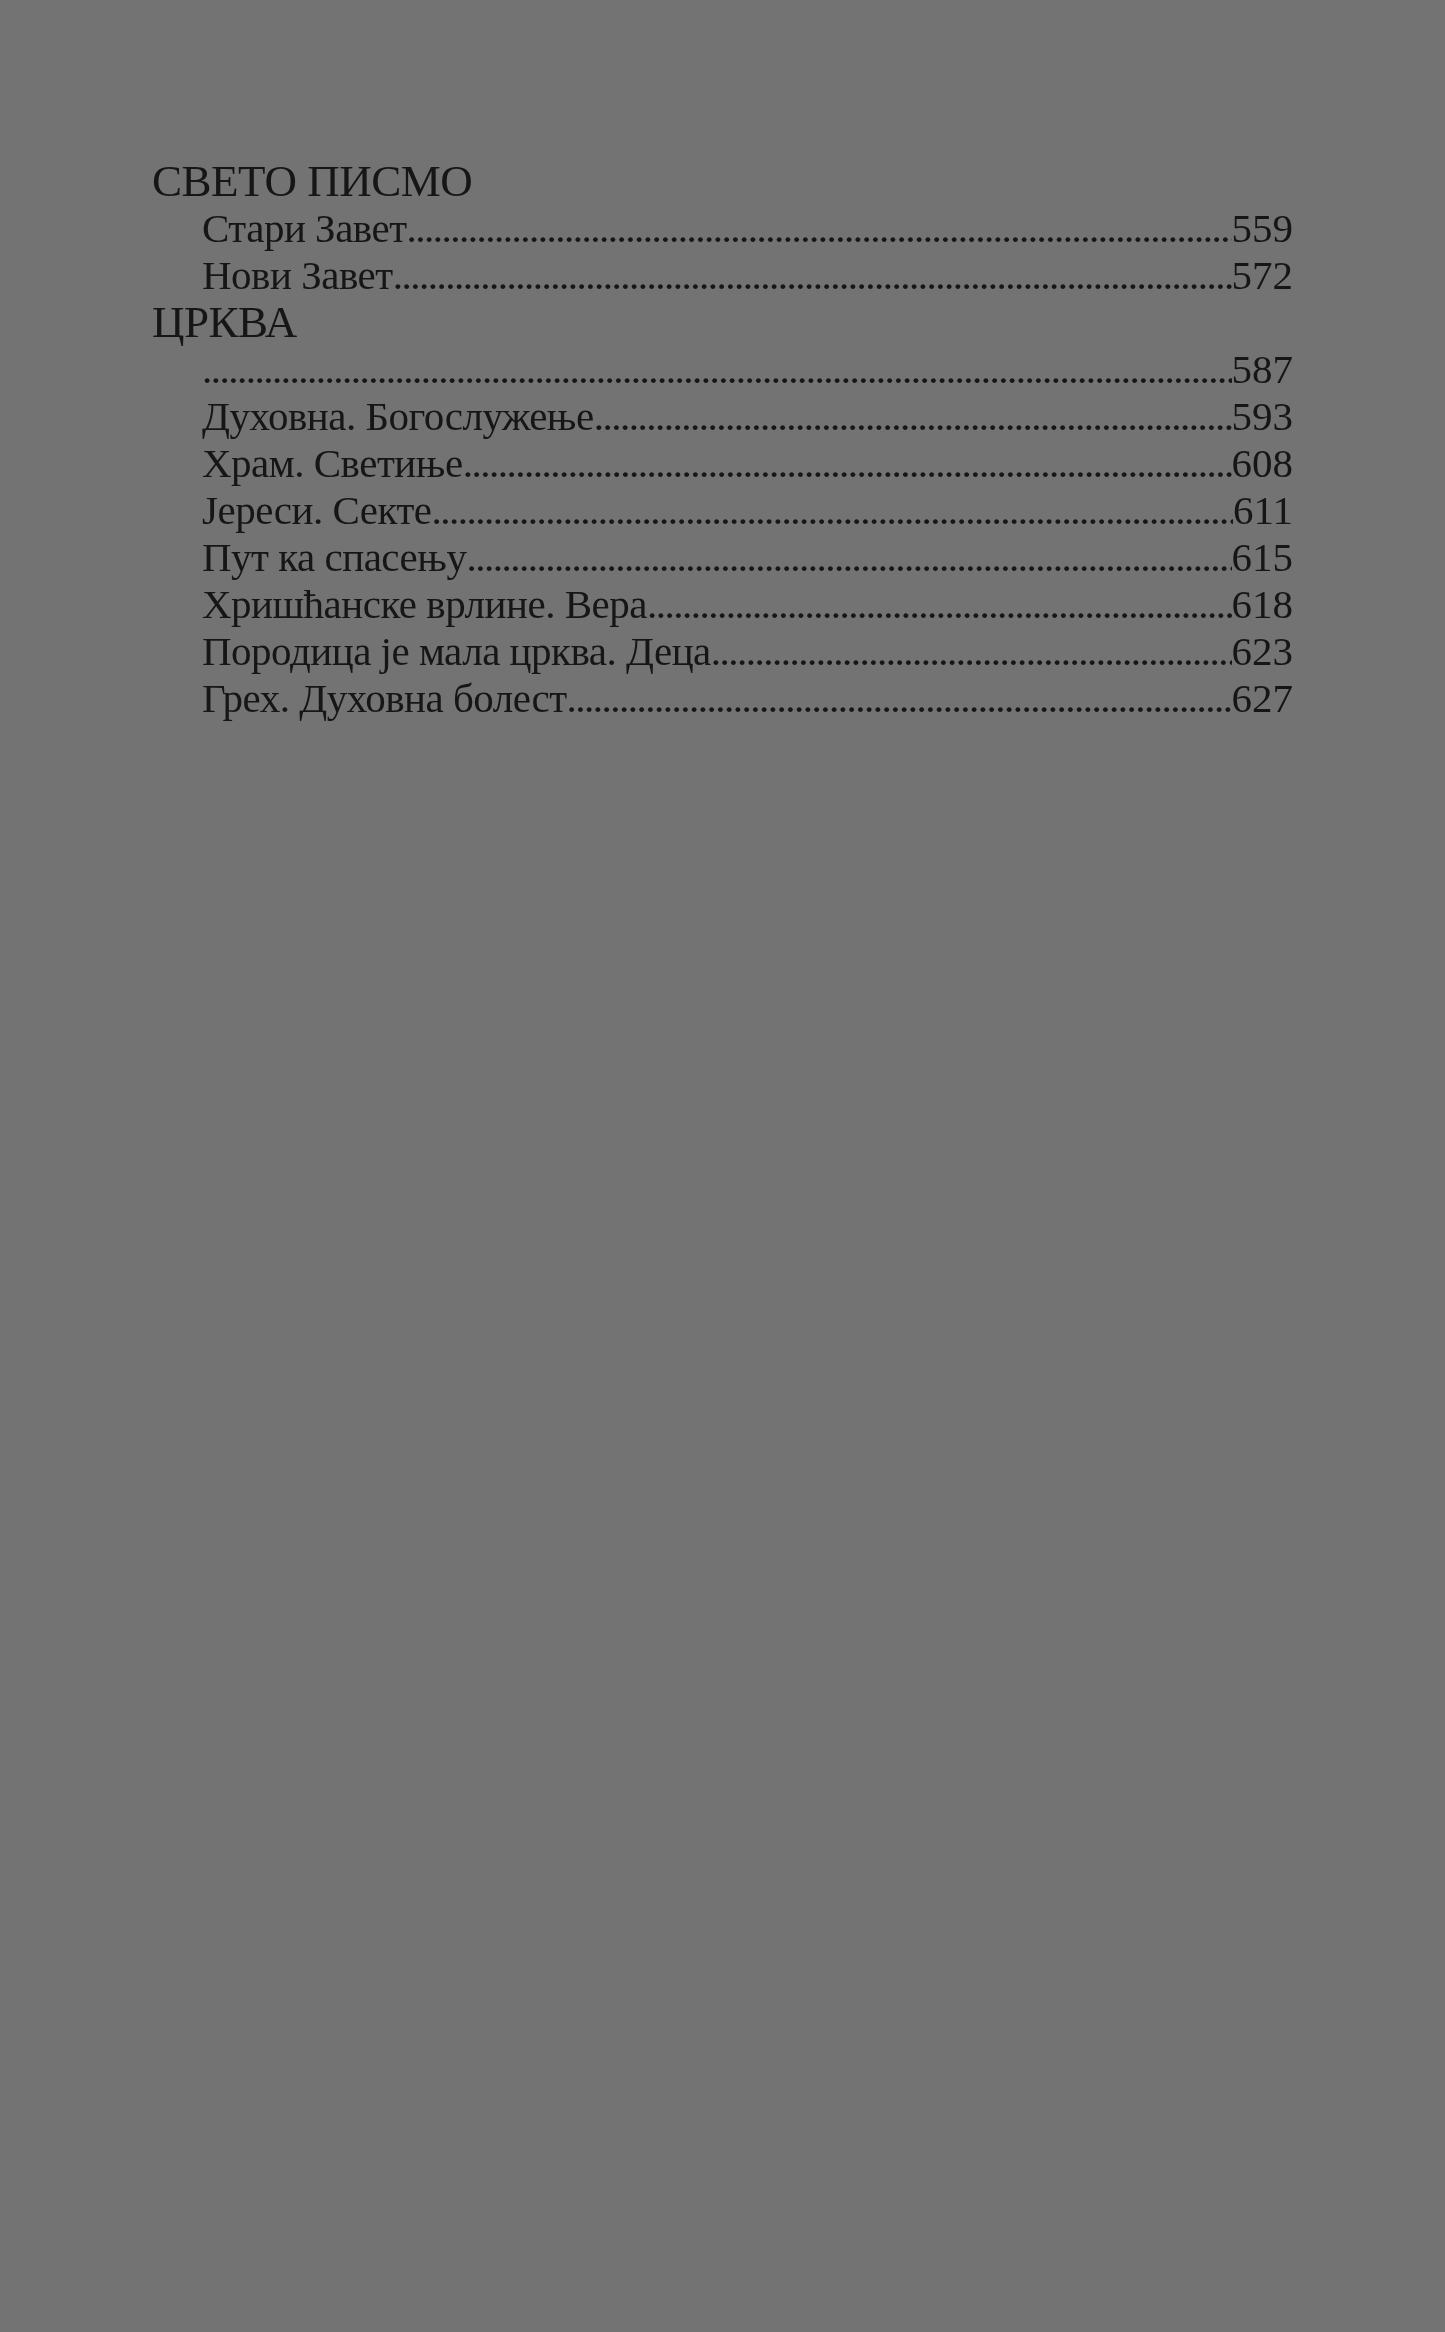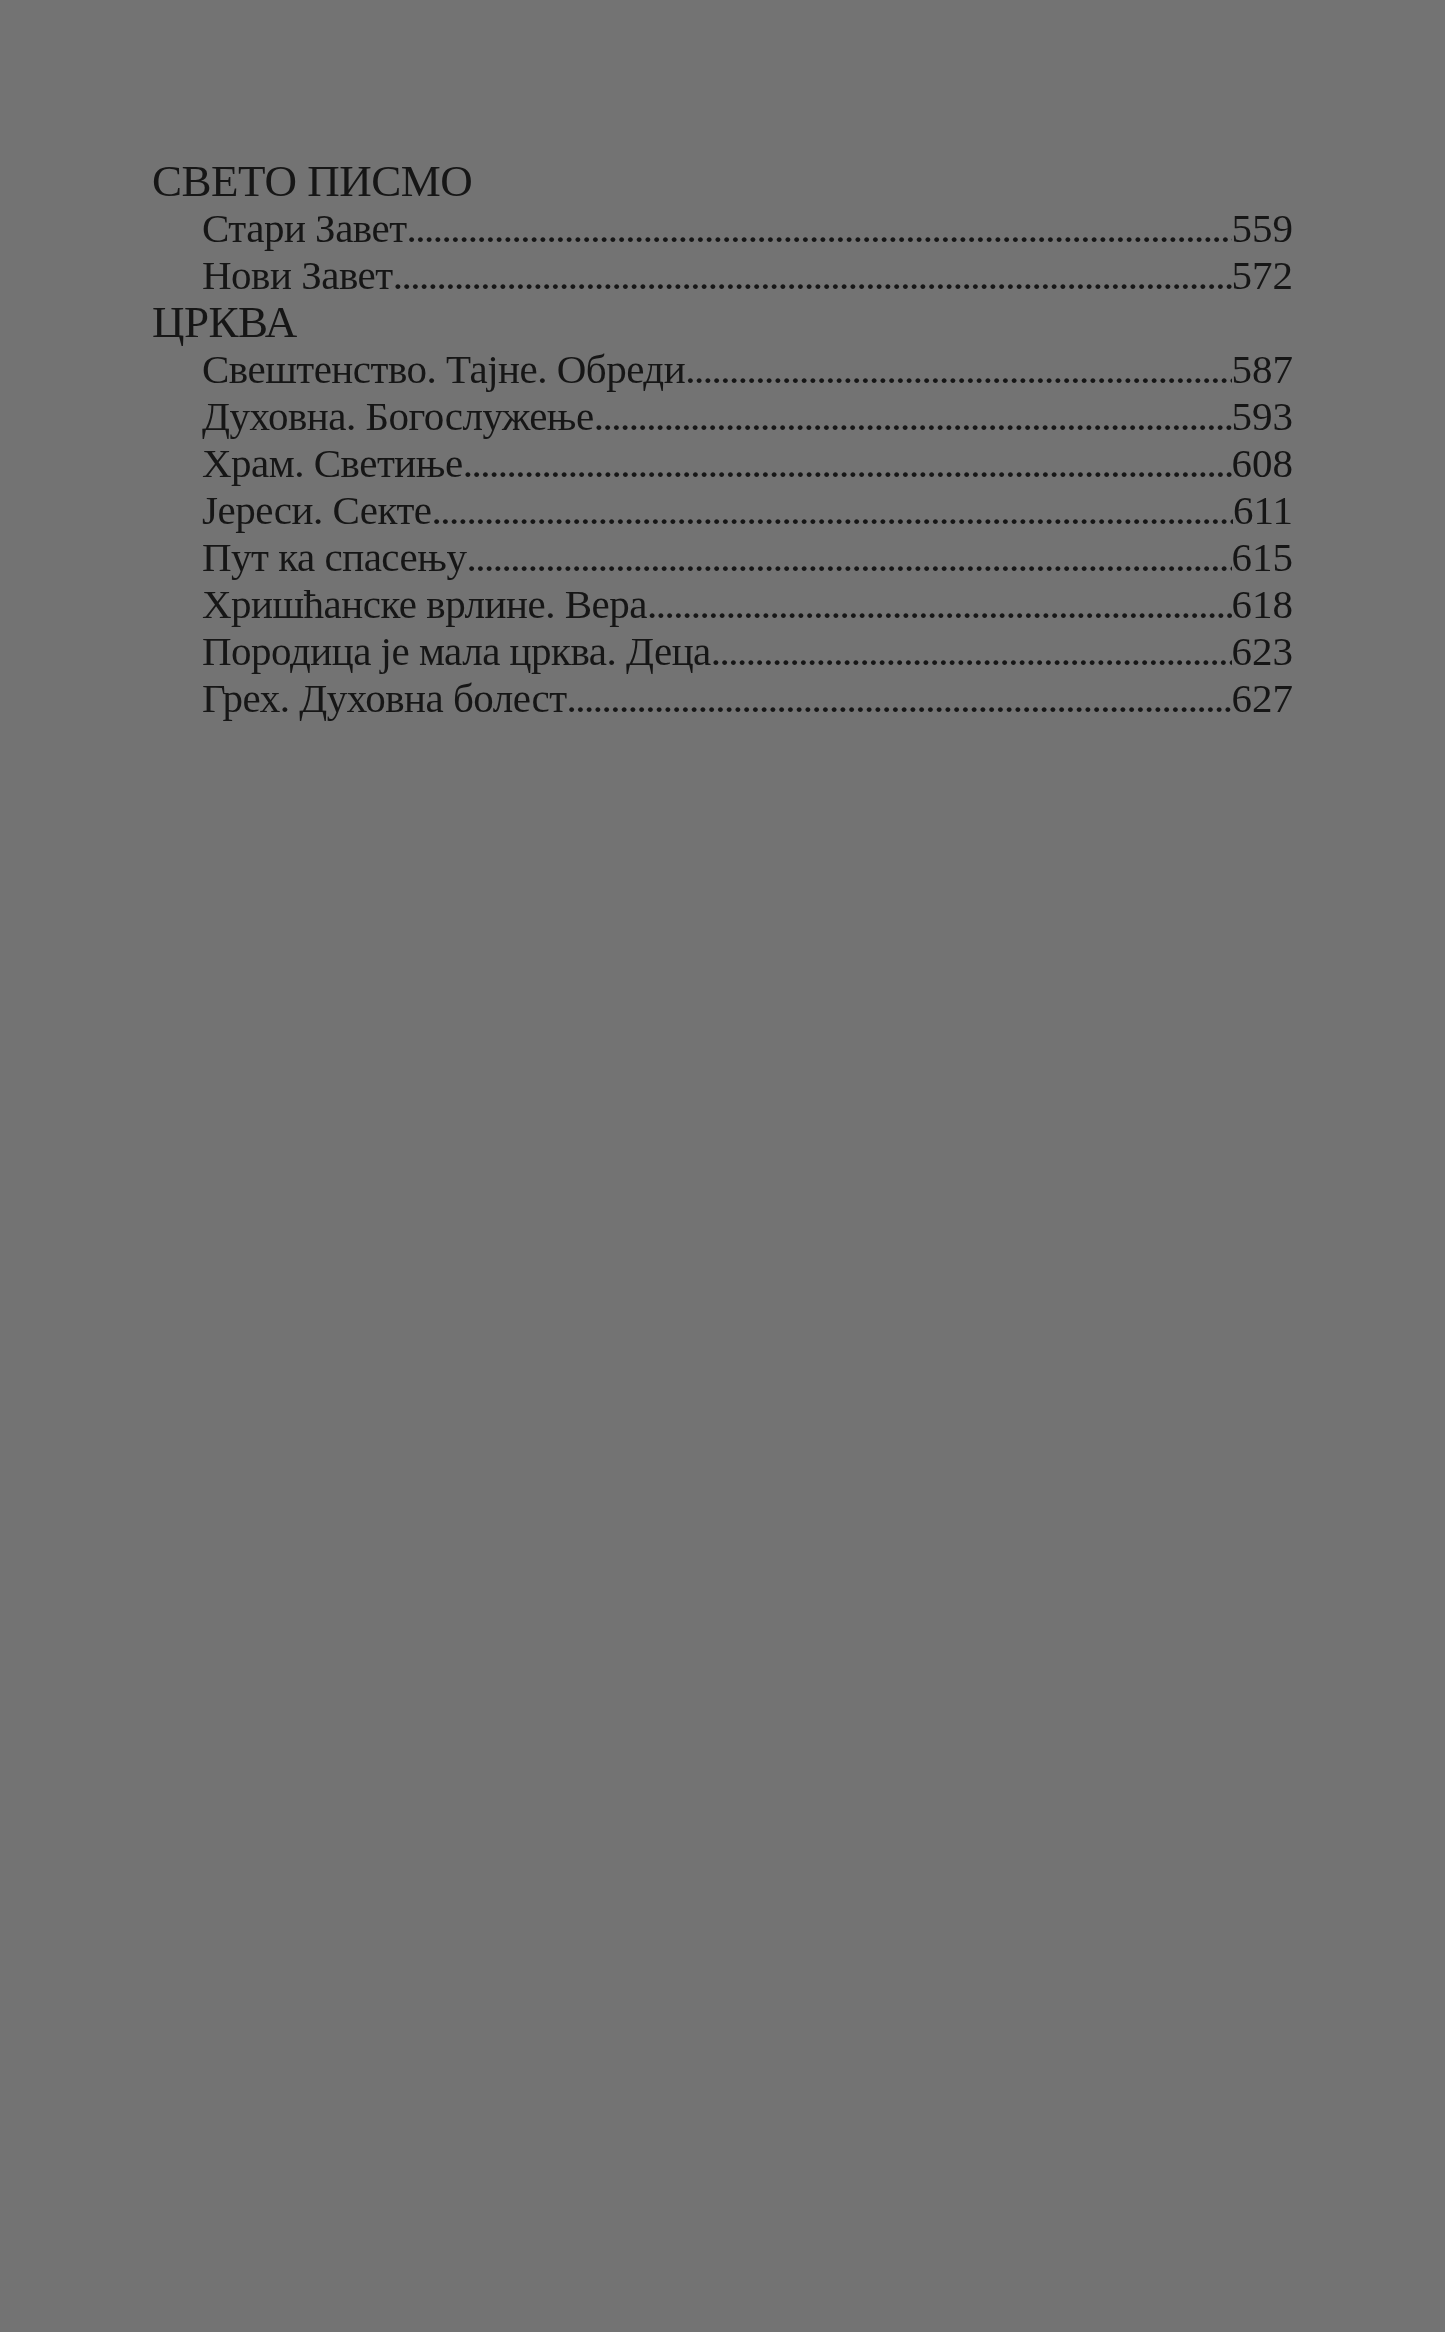--- a/index.html
+++ b/index.html
@@ -81,21 +81,20 @@
       <div class="toc-row">
         <span class="toc-title">Нови Завет</span>
         <span class="dot-leader"></span>
         <span class="toc-page">572</span>
       </div>
     </div>
 
     <div class="toc-section">
       <div class="toc-heading">ЦРКВА</div>
       <div class="toc-row">
-        <span class="toc-title">Свештенство. Тајне. Обреди</span>
         <span class="dot-leader"></span>
         <span class="toc-page">587</span>
       </div>
       <div class="toc-row">
         <span class="toc-title">Духовна. Богослужење</span>
         <span class="dot-leader"></span>
         <span class="toc-page">593</span>
       </div>
       <div class="toc-row">
         <span class="toc-title">Храм. Светиње</span>

